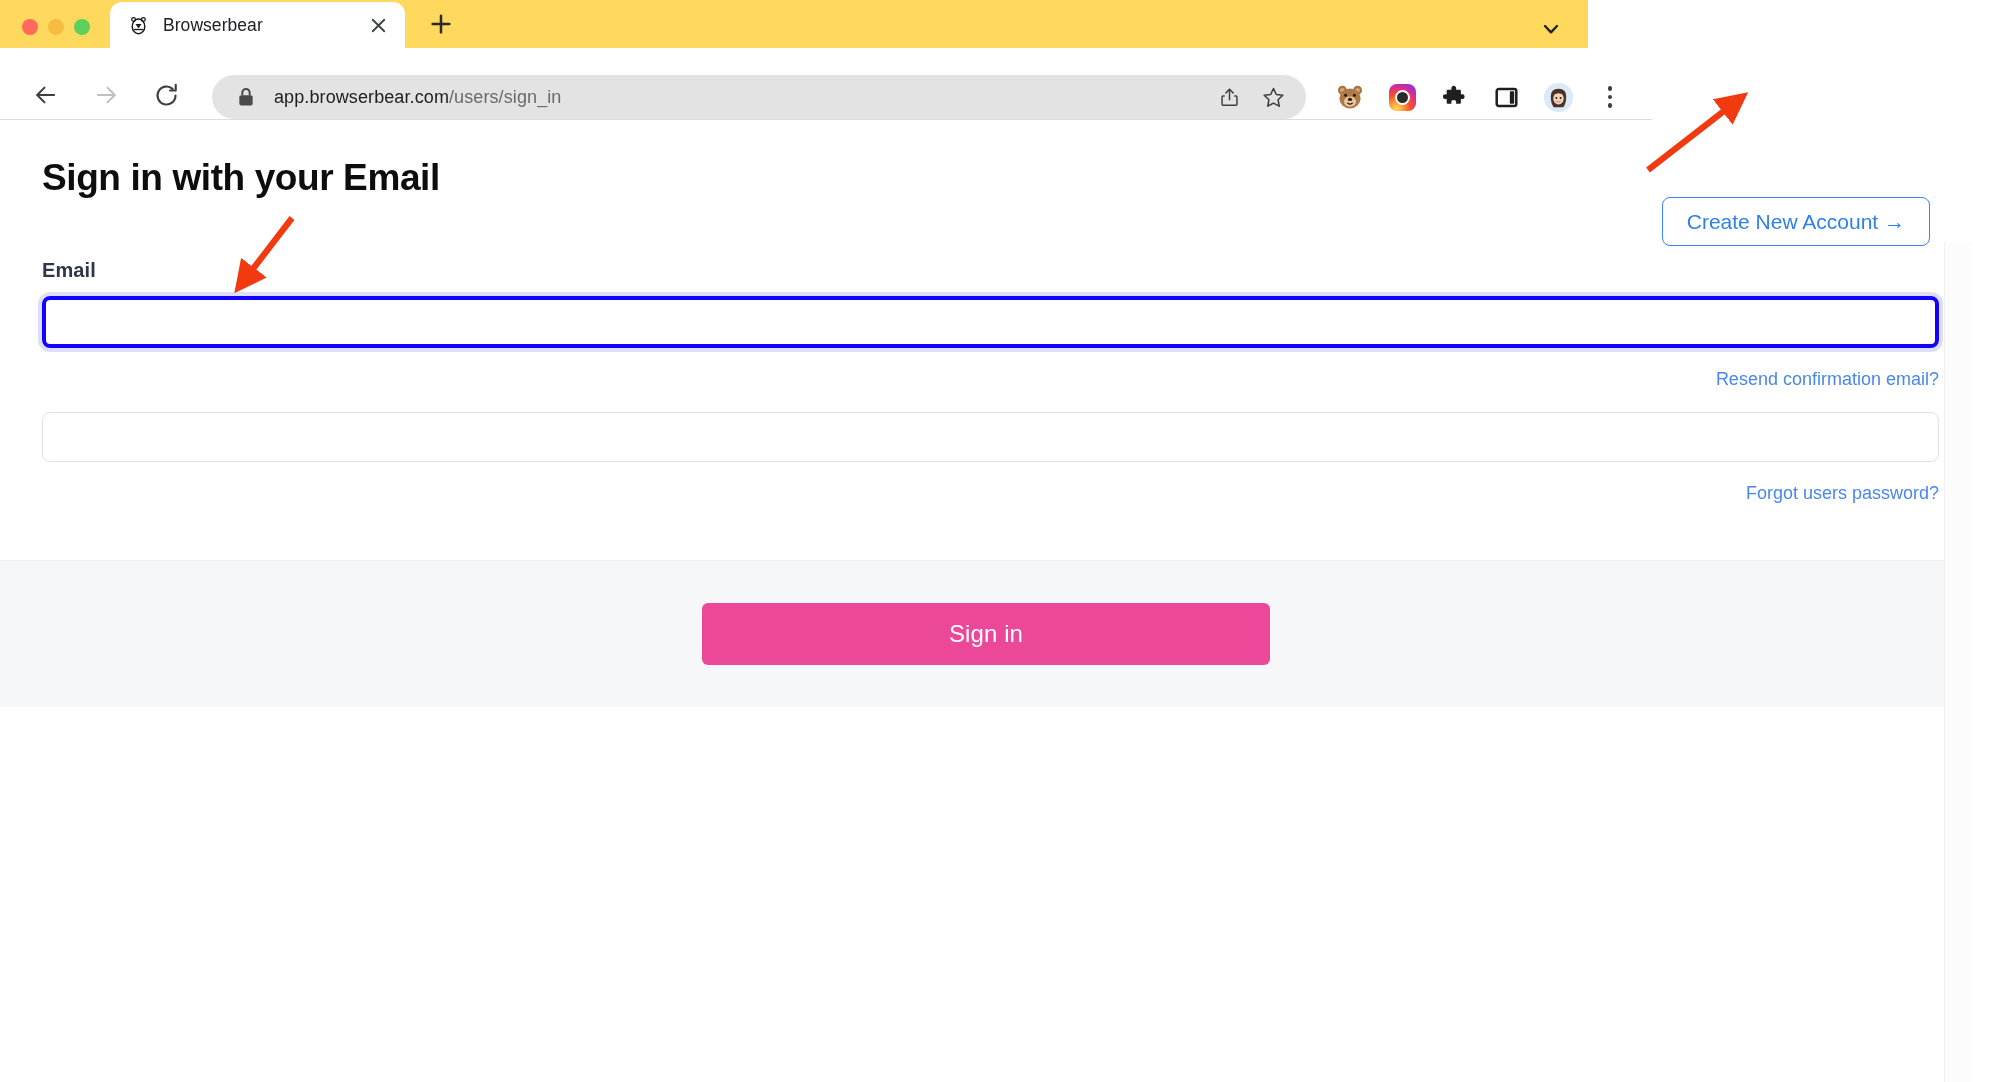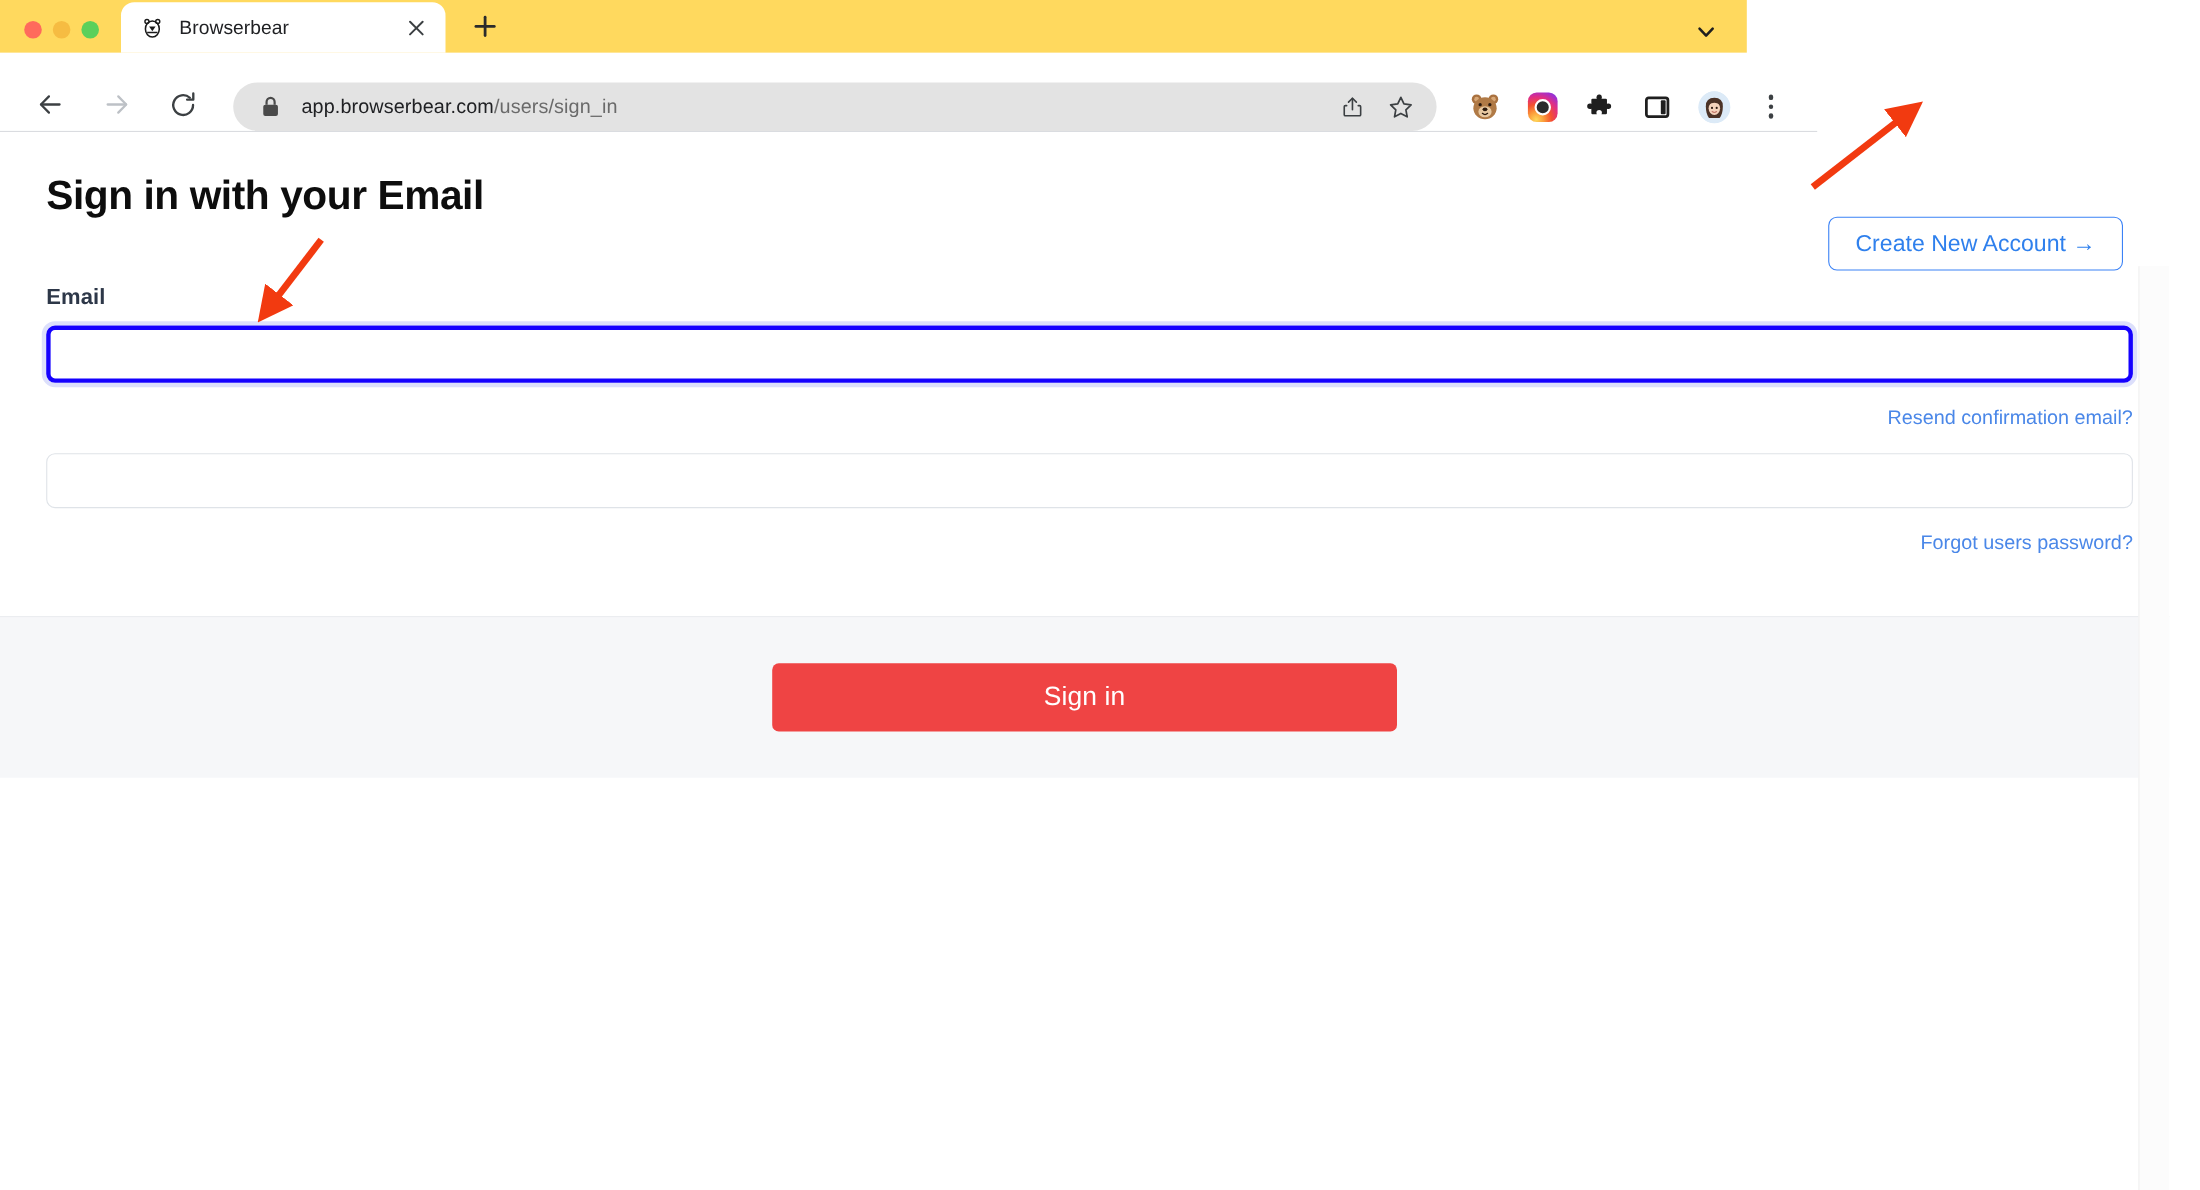--- a/index.html
+++ b/index.html
@@ -298,21 +298,21 @@
     background: #f6f7f9;
     border-top: 1px solid #ebedf0;
     display: flex;
     align-items: center;
     justify-content: center;
   }
 
   .signin-btn {
     width: 568px;
     height: 62px;
-    background: #ef4444;
+    background: #ec4899;
     color: #ffffff;
     border: none;
     border-radius: 6px;
     font-size: 24px;
     font-family: "Liberation Sans", sans-serif;
     letter-spacing: 0.1px;
   }
 
   
   .scrollbar-track {

